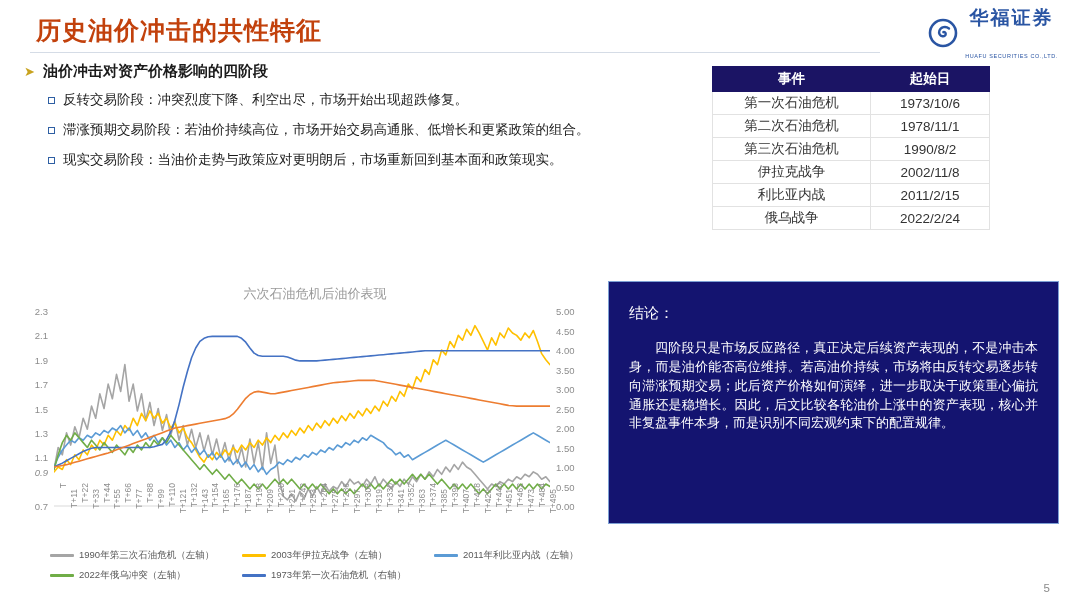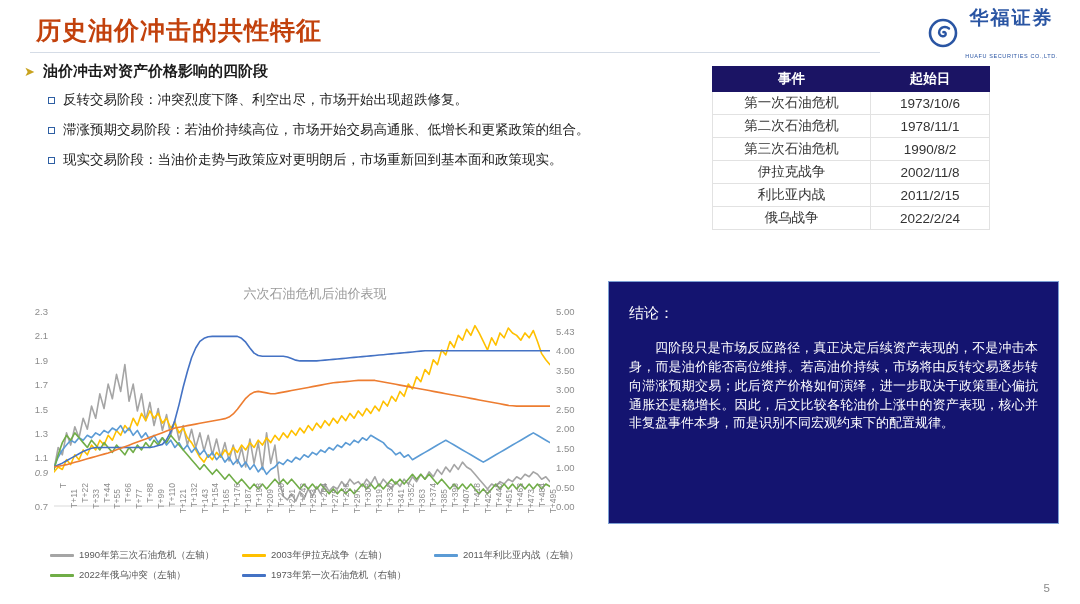--- a/index.html
+++ b/index.html
@@ -371,21 +371,21 @@
       <div class="axis-r" id="axis-right">
           <span style="top: 195px;">0.00</span>
           <span style="top: 175.5px;">0.50</span>
           <span style="top: 156px;">1.00</span>
           <span style="top: 136.5px;">1.50</span>
           <span style="top: 117px;">2.00</span>
           <span style="top: 97.5px;">2.50</span>
           <span style="top: 78px;">3.00</span>
           <span style="top: 58.5px;">3.50</span>
           <span style="top: 39px;">4.00</span>
-          <span style="top: 19.5px;">5.43</span>
+          <span style="top: 19.5px;">4.50</span>
           <span style="top: 0px;">5.00</span>
         </div>
       <svg class="svg-plot" id="svg-plot" width="496" height="196">
           <line x1="0" y1="195" x2="496" y2="195" stroke="#d9d9d9" stroke-width="1"></line>
           <polyline points="0.00,158.44 4.17,136.50 8.34,143.81 12.50,121.87 16.67,134.06 20.84,115.78 25.01,126.75 29.18,107.25 33.34,118.22 37.51,95.06 41.68,107.25 45.85,82.87 50.02,97.50 54.18,73.13 58.35,87.75 62.52,63.37 66.69,80.44 70.86,53.62 75.03,90.19 79.19,73.13 83.36,99.94 87.53,82.87 91.70,109.69 95.87,91.41 100.03,114.56 104.20,97.50 108.37,119.44 112.54,103.59 116.71,124.31 120.87,109.69 125.04,129.19 129.21,114.56 133.38,134.06 137.55,118.22 141.71,136.50 145.88,121.87 150.05,140.16 154.22,124.31 158.39,143.81 162.55,127.97 166.72,146.25 170.89,131.63 175.06,149.91 179.23,134.06 183.39,152.34 187.56,136.50 191.73,156.00 195.90,127.97 200.07,152.34 204.24,131.63 208.40,158.44 212.57,121.87 216.74,152.34 220.91,134.06 225.08,168.19 229.24,185.25 233.41,188.91 237.58,182.81 241.75,190.13 245.92,180.38 250.08,187.69 254.25,177.94 258.42,185.25 262.59,175.50 266.76,182.81 270.92,173.06 275.09,180.38 279.26,175.50 283.43,177.94 287.60,170.63 291.76,175.50 295.93,168.19 300.10,173.06 304.27,170.63 308.44,175.50 312.61,168.19 316.77,173.06 320.94,165.75 325.11,175.50 329.28,168.19 333.45,173.06 337.61,177.94 341.78,170.63 345.95,175.50 350.12,168.19 354.29,173.06 358.45,165.75 362.62,170.63 366.79,163.31 370.96,168.19 375.13,160.88 379.29,165.75 383.46,158.44 387.63,163.31 391.80,156.00 395.97,160.88 400.13,153.56 404.30,158.44 408.47,151.13 412.64,156.00 416.81,158.44 420.97,163.31 425.14,168.19 429.31,173.06 433.48,177.94 437.65,173.06 441.82,175.50 445.98,170.63 450.15,173.06 454.32,168.19 458.49,170.63 462.66,165.75 466.82,168.19 470.99,163.31 475.16,165.75 479.33,160.88 483.50,163.31 487.66,168.19 491.83,165.75 496.00,170.63" fill="none" stroke="#A5A5A5" stroke-width="1.6" stroke-linejoin="round" stroke-linecap="round"></polyline>
           <polyline points="0.00,160.88 4.17,156.00 8.34,158.44 12.50,148.69 16.67,153.56 20.84,143.81 25.01,148.69 29.18,138.94 33.34,143.81 37.51,134.06 41.68,138.94 45.85,129.19 50.02,134.06 54.18,124.31 58.35,129.19 62.52,119.44 66.69,124.31 70.86,114.56 75.03,119.44 79.19,107.25 83.36,114.56 87.53,102.38 91.70,109.69 95.87,99.94 100.03,107.25 104.20,102.38 108.37,112.13 112.54,107.25 116.71,117.00 120.87,112.13 125.04,121.87 129.21,117.00 133.38,126.75 137.55,131.63 141.71,138.94 145.88,146.25 150.05,151.13 154.22,143.81 158.39,148.69 162.55,141.38 166.72,146.25 170.89,138.94 175.06,143.81 179.23,136.50 183.39,141.38 187.56,134.06 191.73,138.94 195.90,131.63 200.07,136.50 204.24,129.19 208.40,134.06 212.57,126.75 216.74,131.63 220.91,124.31 225.08,129.19 229.24,121.87 233.41,126.75 237.58,119.44 241.75,124.31 245.92,117.00 250.08,121.87 254.25,114.56 258.42,119.44 262.59,112.13 266.76,117.00 270.92,109.69 275.09,114.56 279.26,107.25 283.43,112.13 287.60,104.81 291.76,109.69 295.93,102.38 300.10,107.25 304.27,99.94 308.44,104.81 312.61,97.50 316.77,102.38 320.94,95.06 325.11,99.94 329.28,90.19 333.45,95.06 337.61,85.31 341.78,90.19 345.95,80.44 350.12,85.31 354.29,73.13 358.45,78.00 362.62,65.81 366.79,70.69 370.96,58.50 375.13,63.37 379.29,48.75 383.46,53.62 387.63,39.00 391.80,43.88 395.97,30.47 400.13,36.56 404.30,24.37 408.47,29.25 412.64,18.28 416.81,24.37 420.97,14.62 425.14,21.94 429.31,30.47 433.48,39.00 437.65,26.81 441.82,34.13 445.98,21.94 450.15,26.81 454.32,17.06 458.49,21.94 462.66,24.37 466.82,29.25 470.99,21.94 475.16,26.81 479.33,19.50 483.50,30.47 487.66,42.66 491.83,48.75 496.00,53.62" fill="none" stroke="#FFC000" stroke-width="1.6" stroke-linejoin="round" stroke-linecap="round"></polyline>
           <polyline points="0.00,156.00 4.17,146.25 8.34,138.94 12.50,134.06 16.67,129.19 20.84,131.63 25.01,126.75 29.18,129.19 33.34,124.31 37.51,126.75 41.68,121.87 45.85,124.31 50.02,119.44 54.18,121.87 58.35,117.00 62.52,119.44 66.69,114.56 70.86,121.87 75.03,117.00 79.19,124.31 83.36,119.44 87.53,126.75 91.70,121.87 95.87,129.19 100.03,124.31 104.20,131.63 108.37,126.75 112.54,134.06 116.71,129.19 120.87,136.50 125.04,131.63 129.21,138.94 133.38,134.06 137.55,141.38 141.71,136.50 145.88,143.81 150.05,138.94 154.22,146.25 158.39,141.38 162.55,148.69 166.72,143.81 170.89,151.13 175.06,146.25 179.23,153.56 183.39,148.69 187.56,156.00 191.73,151.13 195.90,158.44 200.07,153.56 204.24,160.88 208.40,156.00 212.57,163.31 216.74,158.44 220.91,156.00 225.08,151.13 229.24,153.56 233.41,148.69 237.58,151.13 241.75,146.25 245.92,148.69 250.08,143.81 254.25,146.25 258.42,141.38 262.59,143.81 266.76,138.94 270.92,141.38 275.09,136.50 279.26,138.94 283.43,134.06 287.60,136.50 291.76,131.63 295.93,134.06 300.10,129.19 304.27,131.63 308.44,126.75 312.61,129.19 316.77,124.31 320.94,126.75 325.11,129.19 329.28,131.63 333.45,136.50 337.61,138.94 341.78,143.81 345.95,141.38 350.12,146.25 354.29,143.81 358.45,148.69 362.62,146.25 366.79,143.81 370.96,141.38 375.13,138.94 379.29,136.50 383.46,134.06 387.63,131.63 391.80,129.19 395.97,131.63 400.13,134.06 404.30,136.50 408.47,138.94 412.64,141.38 416.81,143.81 420.97,146.25 425.14,148.69 429.31,151.13 433.48,148.69 437.65,146.25 441.82,143.81 445.98,141.38 450.15,138.94 454.32,136.50 458.49,134.06 462.66,131.63 466.82,129.19 470.99,126.75 475.16,124.31 479.33,121.87 483.50,124.31 487.66,126.75 491.83,129.19 496.00,131.63" fill="none" stroke="#5B9BD5" stroke-width="1.6" stroke-linejoin="round" stroke-linecap="round"></polyline>
           <polyline points="0.00,158.44 4.17,143.81 8.34,131.63 12.50,124.31 16.67,129.19 20.84,121.87 25.01,126.75 29.18,131.63 33.34,136.50 37.51,129.19 41.68,134.06 45.85,138.94 50.02,131.63 54.18,136.50 58.35,141.38 62.52,134.06 66.69,138.94 70.86,143.81 75.03,136.50 79.19,141.38 83.36,134.06 87.53,138.94 91.70,131.63 95.87,136.50 100.03,129.19 104.20,134.06 108.37,126.75 112.54,131.63 116.71,124.31 120.87,129.19 125.04,134.06 129.21,138.94 133.38,143.81 137.55,148.69 141.71,153.56 145.88,158.44 150.05,153.56 154.22,158.44 158.39,163.31 162.55,158.44 166.72,163.31 170.89,168.19 175.06,163.31 179.23,168.19 183.39,173.06 187.56,168.19 191.73,173.06 195.90,177.94 200.07,173.06 204.24,177.94 208.40,173.06 212.57,177.94 216.74,173.06 220.91,168.19 225.08,173.06 229.24,168.19 233.41,173.06 237.58,168.19 241.75,173.06 245.92,177.94 250.08,173.06 254.25,177.94 258.42,173.06 262.59,177.94 266.76,173.06 270.92,177.94 275.09,182.81 279.26,177.94 283.43,182.81 287.60,177.94 291.76,182.81 295.93,177.94 300.10,182.81 304.27,177.94 308.44,173.06 312.61,177.94 316.77,173.06 320.94,177.94 325.11,173.06 329.28,177.94 333.45,173.06 337.61,168.19 341.78,173.06 345.95,168.19 350.12,173.06 354.29,168.19 358.45,163.31 362.62,168.19 366.79,163.31 370.96,168.19 375.13,163.31 379.29,168.19 383.46,173.06 387.63,168.19 391.80,173.06 395.97,177.94 400.13,173.06 404.30,177.94 408.47,173.06 412.64,177.94 416.81,173.06 420.97,177.94 425.14,182.81 429.31,177.94 433.48,182.81 437.65,177.94 441.82,173.06 445.98,177.94 450.15,173.06 454.32,177.94 458.49,173.06 462.66,177.94 466.82,173.06 470.99,177.94 475.16,173.06 479.33,177.94 483.50,173.06 487.66,177.94 491.83,173.06 496.00,175.50" fill="none" stroke="#70AD47" stroke-width="1.6" stroke-linejoin="round" stroke-linecap="round"></polyline>
           <polyline points="0.00,156.00 4.17,154.05 8.34,152.10 12.50,149.76 16.67,147.42 20.84,145.08 25.01,142.74 29.18,140.40 33.34,138.84 37.51,137.28 41.68,136.50 45.85,136.50 50.02,136.50 54.18,136.50 58.35,136.50 62.52,136.50 66.69,136.50 70.86,136.50 75.03,136.50 79.19,136.50 83.36,136.50 87.53,136.50 91.70,136.50 95.87,136.50 100.03,135.72 104.20,134.55 108.37,133.38 112.54,128.70 116.71,120.90 120.87,109.20 125.04,93.60 129.21,76.05 133.38,60.45 137.55,46.80 141.71,37.05 145.88,30.42 150.05,27.30 154.22,25.74 158.39,25.35 162.55,25.35 166.72,25.35 170.89,25.35 175.06,25.35 179.23,25.35 183.39,25.35 187.56,27.30 191.73,31.20 195.90,37.05 200.07,42.12 204.24,44.46 208.40,45.24 212.57,45.24 216.74,45.24 220.91,45.24 225.08,45.24 229.24,45.24 233.41,46.02 237.58,47.58 241.75,49.14 245.92,49.92 250.08,49.92 254.25,49.92 258.42,49.92 262.59,49.92 266.76,49.53 270.92,49.14 275.09,48.75 279.26,48.36 283.43,47.97 287.60,47.58 291.76,47.19 295.93,46.80 300.10,46.41 304.27,46.02 308.44,45.63 312.61,45.24 316.77,44.85 320.94,44.46 325.11,44.07 329.28,43.68 333.45,43.29 337.61,42.90 341.78,42.51 345.95,42.12 350.12,41.73 354.29,41.34 358.45,40.95 362.62,40.56 366.79,40.17 370.96,39.78 375.13,39.78 379.29,39.78 383.46,39.78 387.63,39.78 391.80,39.78 395.97,39.78 400.13,39.78 404.30,39.78 408.47,39.78 412.64,39.78 416.81,39.78 420.97,39.78 425.14,39.78 429.31,39.78 433.48,39.78 437.65,39.78 441.82,39.78 445.98,39.78 450.15,39.78 454.32,39.78 458.49,39.78 462.66,39.78 466.82,39.78 470.99,39.78 475.16,39.78 479.33,39.78 483.50,39.78 487.66,39.78 491.83,39.78 496.00,39.78" fill="none" stroke="#4472C4" stroke-width="1.6" stroke-linejoin="round" stroke-linecap="round"></polyline>
           <polyline points="0.00,156.00 4.17,155.22 8.34,154.44 12.50,153.66 16.67,152.49 20.84,151.32 25.01,150.15 29.18,148.98 33.34,147.81 37.51,146.64 41.68,145.47 45.85,144.30 50.02,143.13 54.18,141.96 58.35,140.40 62.52,138.84 66.69,137.28 70.86,135.72 75.03,134.16 79.19,132.60 83.36,131.04 87.53,129.48 91.70,127.92 95.87,126.36 100.03,124.80 104.20,123.24 108.37,121.68 112.54,120.12 116.71,118.56 120.87,117.00 125.04,116.22 129.21,115.44 133.38,114.66 137.55,113.88 141.71,113.10 145.88,112.32 150.05,111.54 154.22,110.76 158.39,109.98 162.55,109.20 166.72,108.42 170.89,107.64 175.06,106.08 179.23,102.96 183.39,98.28 187.56,92.82 191.73,87.36 195.90,83.46 200.07,81.12 204.24,80.34 208.40,81.12 212.57,81.90 216.74,82.68 220.91,82.68 225.08,81.90 229.24,81.12 233.41,80.34 237.58,79.56 241.75,78.78 245.92,78.00 250.08,77.22 254.25,76.44 258.42,75.66 262.59,74.88 266.76,74.10 270.92,73.32 275.09,72.54 279.26,71.76 283.43,71.37 287.60,70.98 291.76,70.59 295.93,70.20 300.10,69.81 304.27,69.42 308.44,69.42 312.61,69.42 316.77,69.42 320.94,69.42 325.11,70.20 329.28,70.98 333.45,71.76 337.61,72.54 341.78,73.32 345.95,74.10 350.12,74.88 354.29,75.66 358.45,76.44 362.62,77.22 366.79,78.00 370.96,78.78 375.13,79.56 379.29,80.34 383.46,81.12 387.63,81.90 391.80,82.68 395.97,83.46 400.13,84.24 404.30,85.02 408.47,85.80 412.64,86.58 416.81,87.36 420.97,88.14 425.14,88.92 429.31,89.70 433.48,90.48 437.65,91.26 441.82,92.04 445.98,92.82 450.15,93.60 454.32,94.38 458.49,94.77 462.66,95.16 466.82,95.16 470.99,95.16 475.16,95.16 479.33,95.16 483.50,95.16 487.66,95.16 491.83,95.16 496.00,95.16" fill="none" stroke="#ED7D31" stroke-width="1.6" stroke-linejoin="round" stroke-linecap="round"></polyline>

